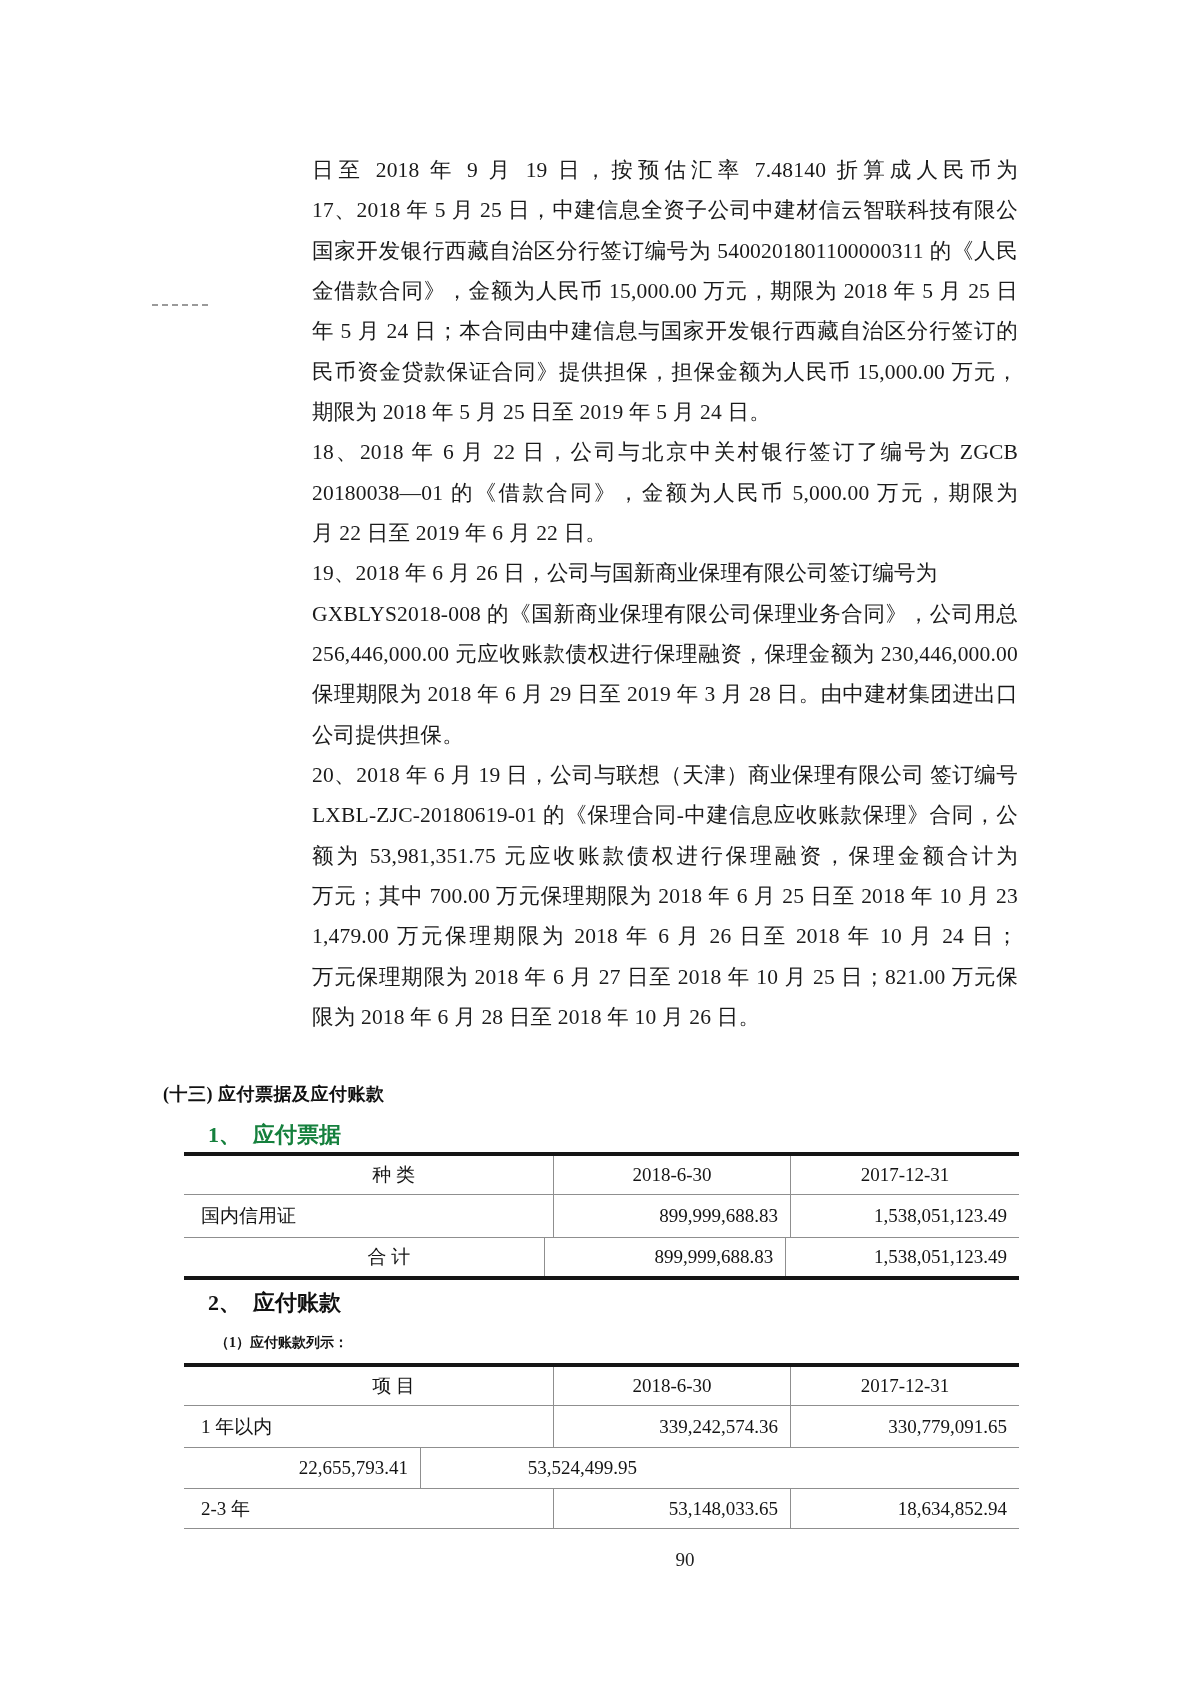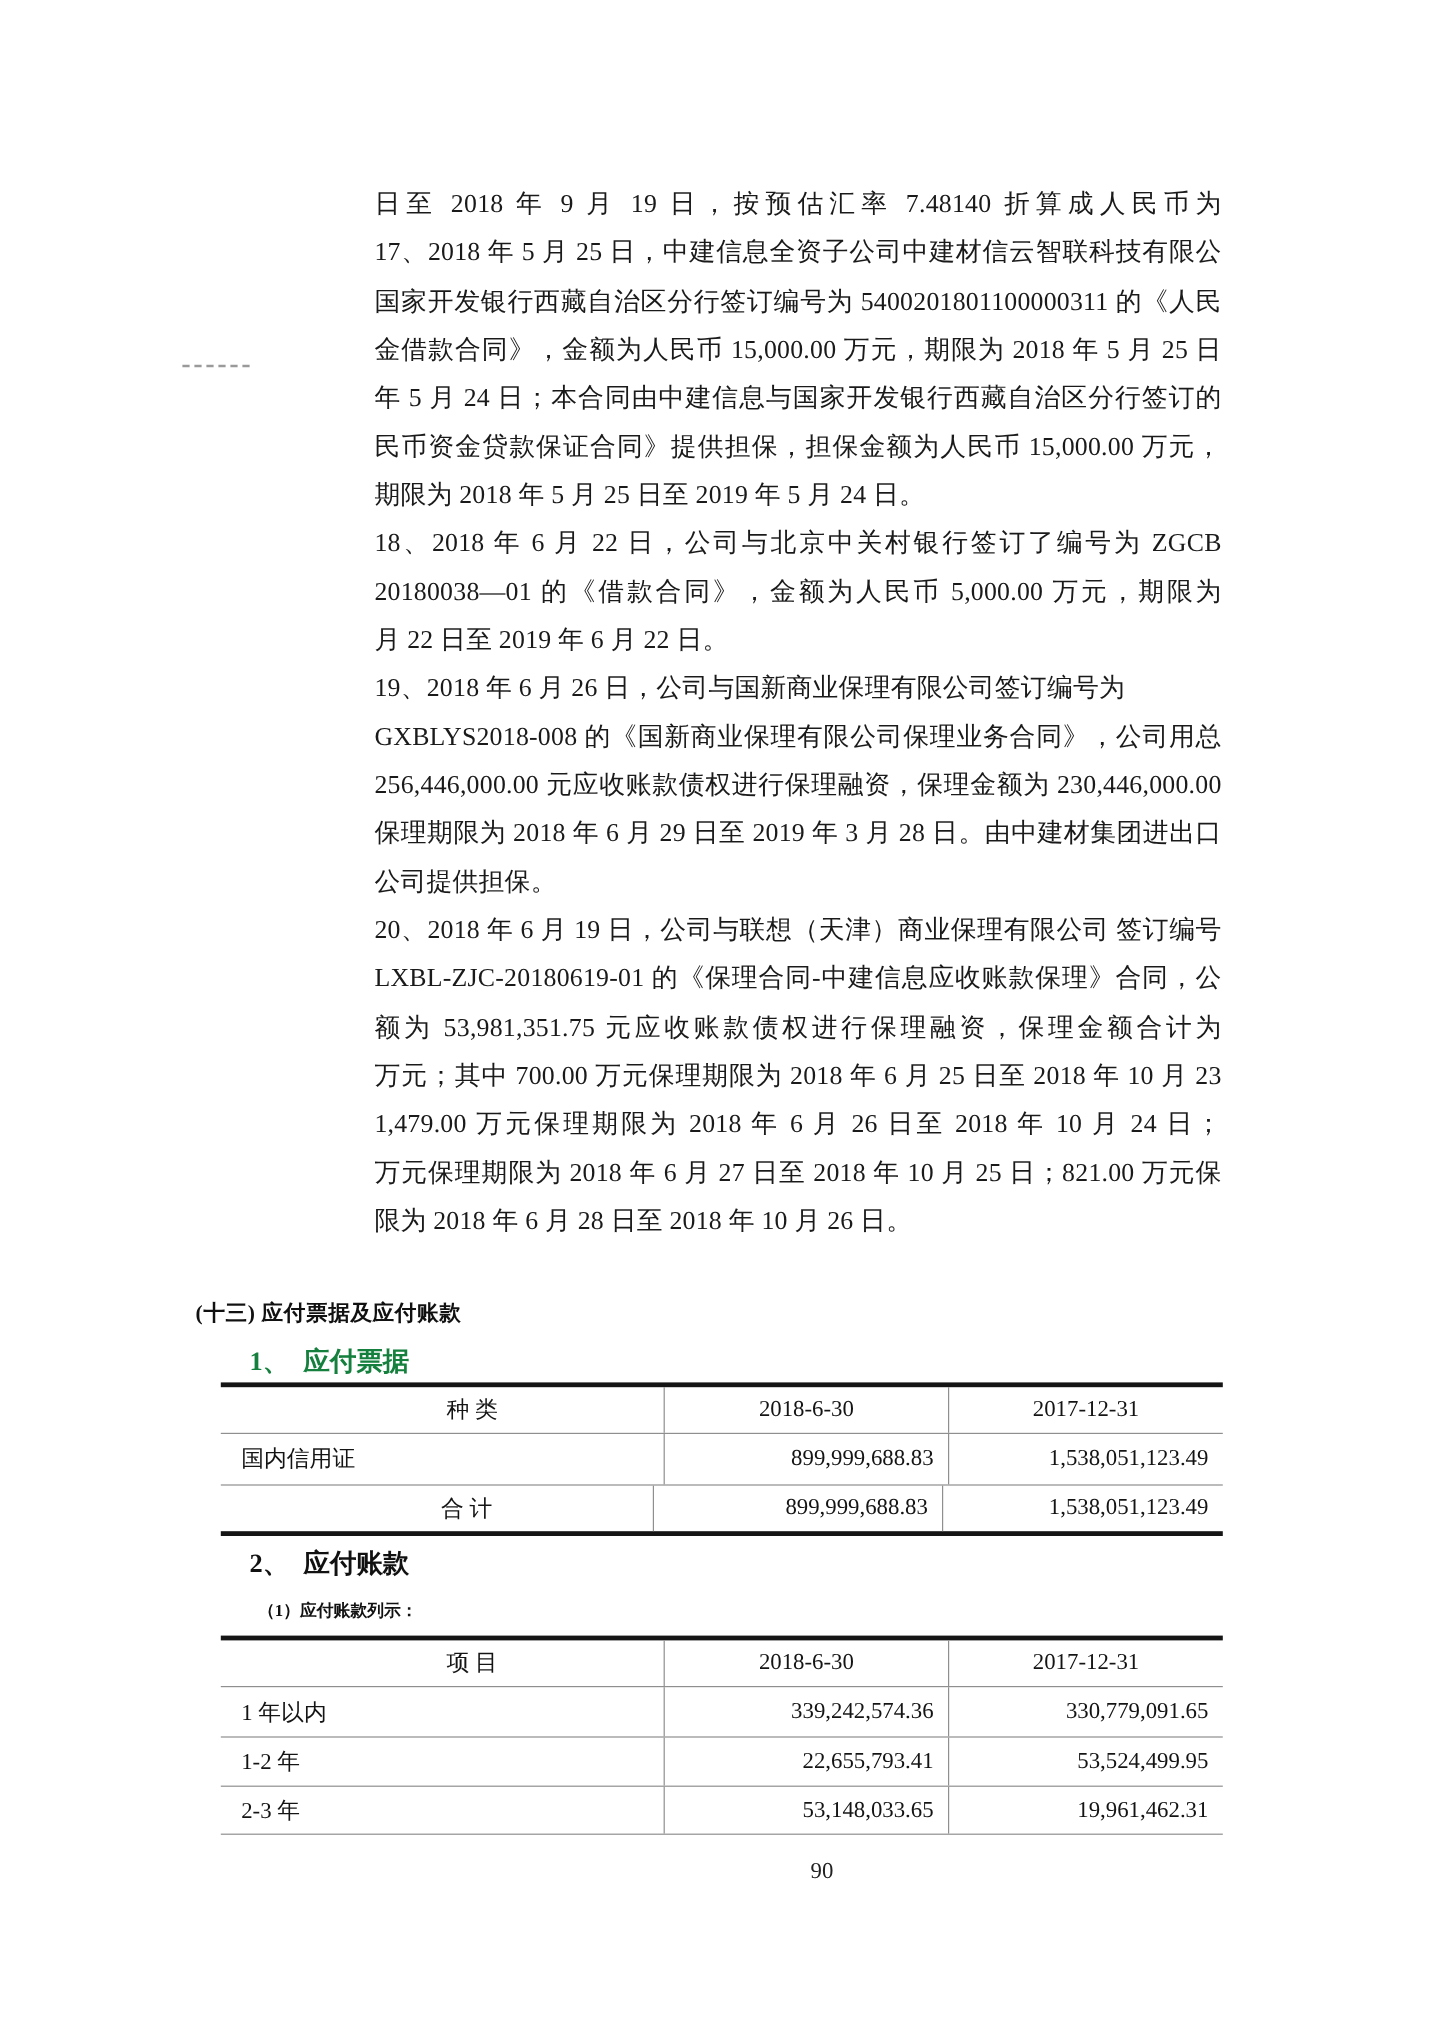--- a/index.html
+++ b/index.html
@@ -132,26 +132,25 @@
       <div class="tcell c1 cell-center">项  目</div>
       <div class="tcell c2 cell-center">2018-6-30</div>
       <div class="tcell c3 cell-center">2017-12-31</div>
     </div>
     <div class="trow h42">
       <div class="tcell c1 cell-left">1 年以内</div>
       <div class="tcell c2 cell-right">339,242,574.36</div>
       <div class="tcell c3 cell-right">330,779,091.65</div>
     </div>
     <div class="trow h41">
-      <div class="tcell c1 cell-left">1-2 年</div>
       <div class="tcell c2 cell-right">22,655,793.41</div>
       <div class="tcell c3 cell-right">53,524,499.95</div>
     </div>
     <div class="trow h40">
       <div class="tcell c1 cell-left">2-3 年</div>
       <div class="tcell c2 cell-right">53,148,033.65</div>
-      <div class="tcell c3 cell-right">19,961,462.31</div>
+      <div class="tcell c3 cell-right">18,634,852.94</div>
     </div>
   </div>
 
   <div class="pageno">90</div>
 
 </div>
 
 </body></html>

